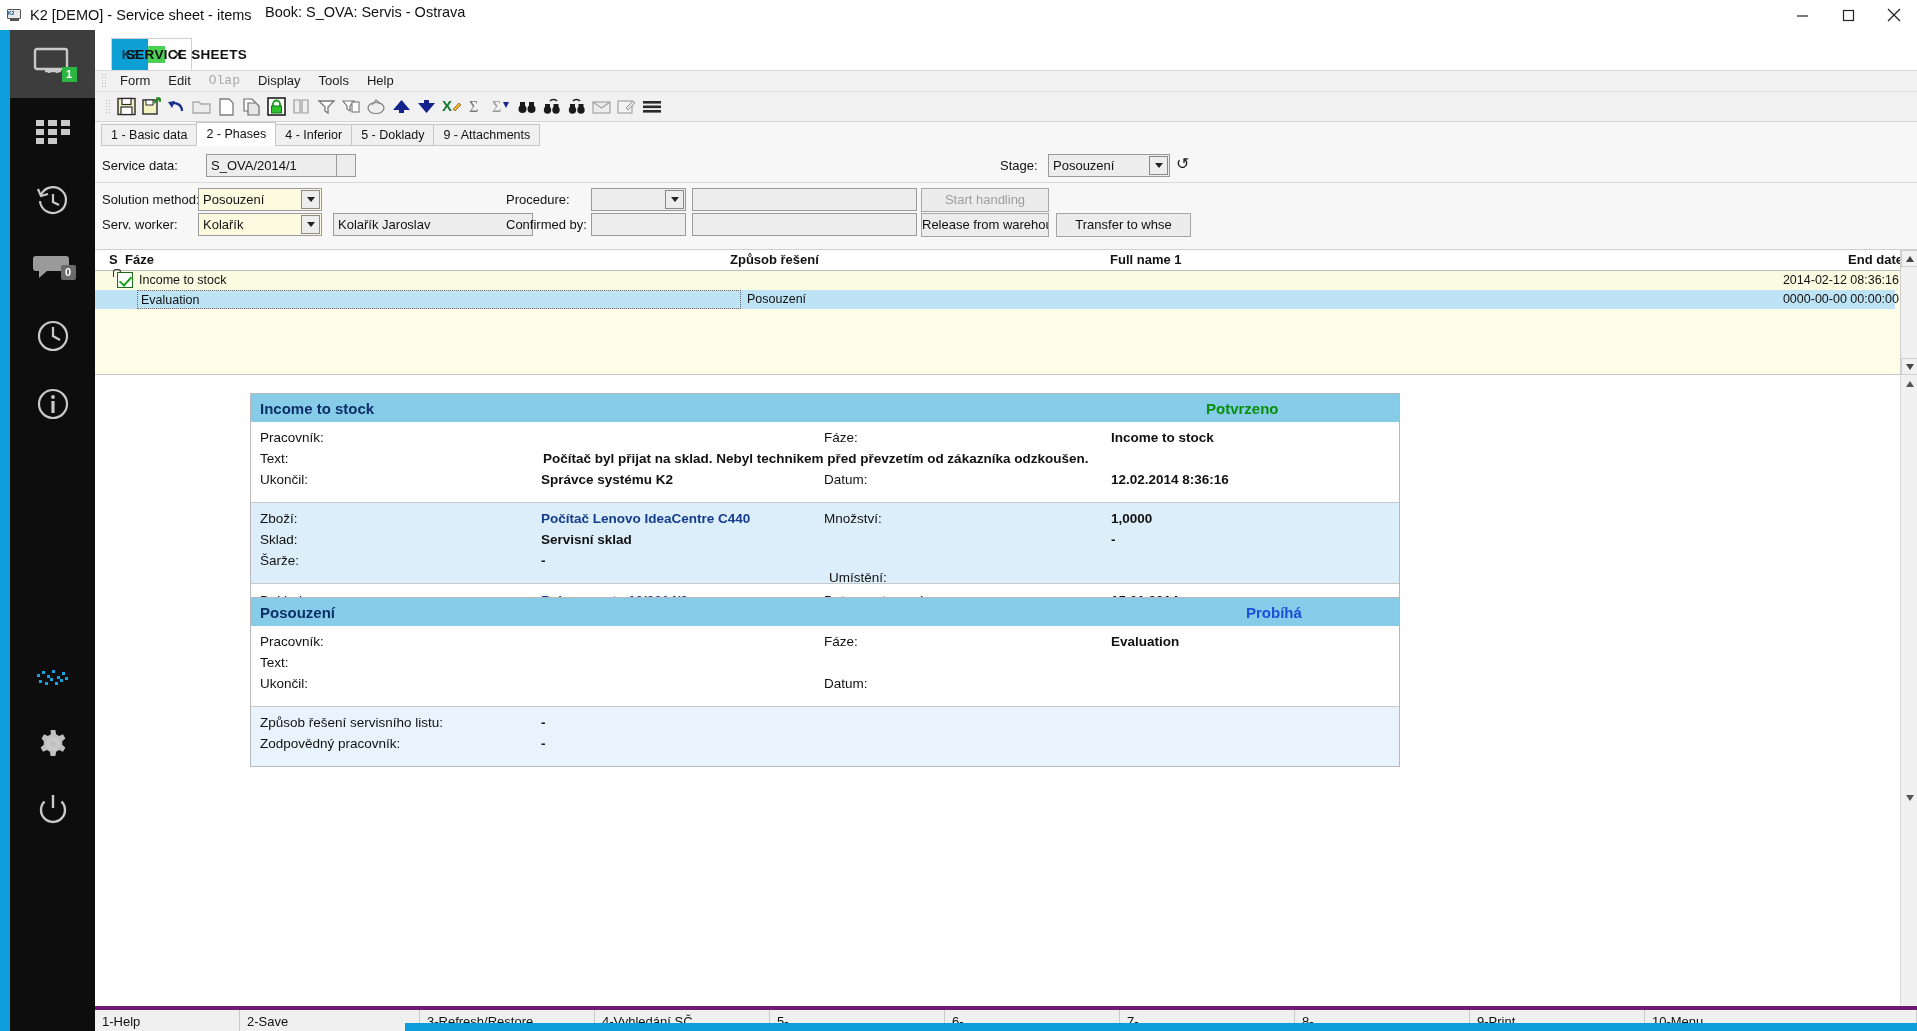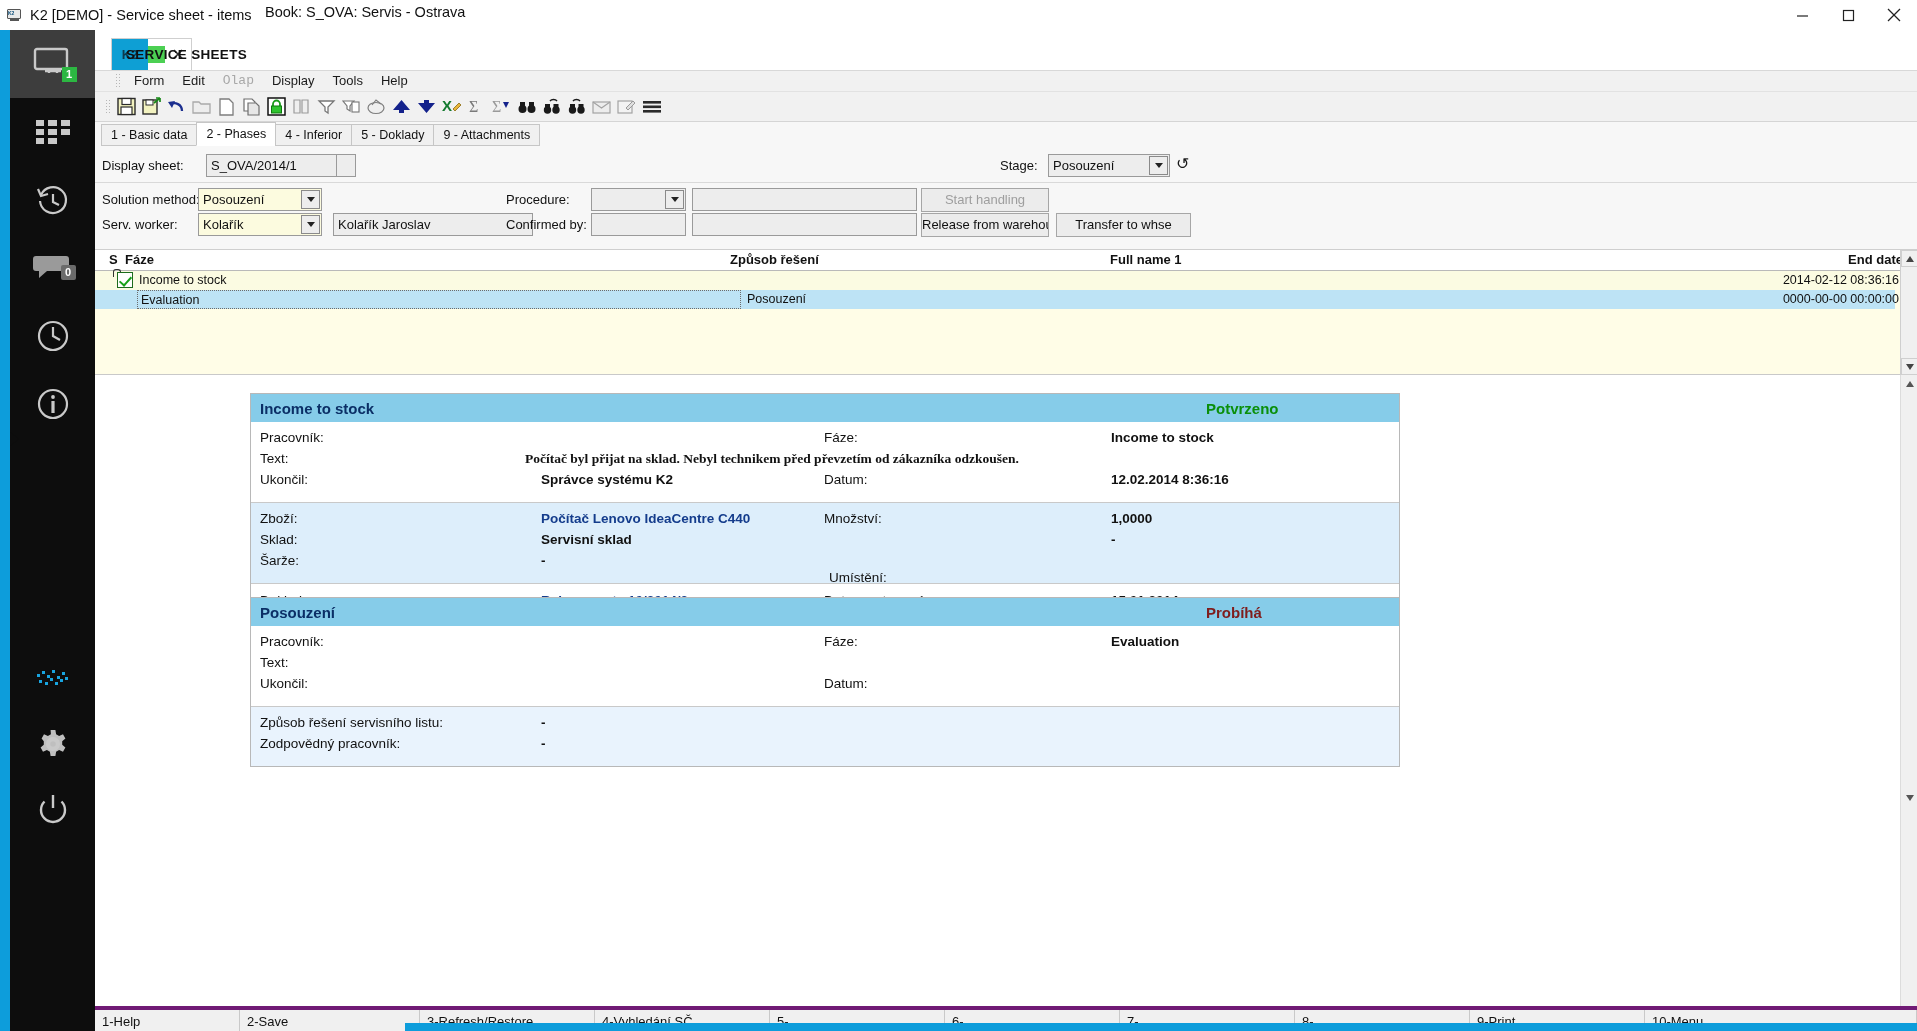--- a/index.html
+++ b/index.html
@@ -91,21 +91,21 @@
   .k2tab .greensq { width: 17px; height: 17px; background: #4cd053; }
   .k2tab .closex {
     width: 26px; height: 31px; display: flex; align-items: center; justify-content: center;
     color: #333; font-size: 16px;
   }
 
   
   .menubar {
     position: absolute; left: 0; top: 40px; width: 1822px; height: 22px;
     background: #f1f1f1; border-top: 1px solid #d8d8d8; border-bottom: 1px solid #e2e2e2;
-    display: flex; align-items: center; padding-left: 20px;
+    display: flex; align-items: center; padding-left: 6px;
   }
   .grip { width: 6px; height: 16px; margin-right: 4px;
     background-image: radial-gradient(#b6b6b6 40%, transparent 41%);
     background-size: 3px 3px; }
   .menubar .mi { padding: 0 9px; font-size: 13px; line-height: 20px; color: #1b1b1b; }
   .menubar .mi.dis { color: #a8a8a8; font-family: Liberation Mono, monospace; }
 
   
   .toolbar {
     position: absolute; left: 0; top: 62px; width: 1822px; height: 30px;
@@ -190,21 +190,21 @@
     background: #ffffff;
   }
   .card { position: absolute; background: #fff; border: 1px solid #b8b8b8; }
   .card-hdr {
     height: 28px; background: #86cce9; display: flex; align-items: center;
     font-size: 15px; font-weight: bold; color: #0b2f66; position: relative;
   }
   .card-hdr .t { padding-left: 9px; }
   .card-hdr .st { position: absolute; left: 955px; font-weight: bold; }
   .st.ok { color: #0a8f0a; }
-  .st.run { color: #7f1d1d; }
+  .st.run { color: #1d4ed8; margin-left: 40px; }
   .sect { position: relative; }
   .sect.alt { background: #ddeefb; }
   .sect.alt2 { background: #e9f3fd; }
   .drow { position: relative; height: 21px; }
   .dl { position: absolute; font-size: 13.5px; color: #111; white-space: nowrap; }
   .dv { position: absolute; font-size: 13.5px; font-weight: bold; color: #111; white-space: nowrap; }
   .dv.link { color: #143c8c; }
   .hr { height: 1px; background: #c9c9c9; }
 
   .detail-sb {
@@ -529,21 +529,21 @@
       <div style="width:6px"></div>
       <div class="ptab">1 - Basic data</div>
       <div class="ptab sel">2 - Phases</div>
       <div class="ptab">4 - Inferior</div>
       <div class="ptab">5 - Doklady</div>
       <div class="ptab">9 - Attachments</div>
     </div>
 
     <div class="formarea">
 
-      <div class="lbl" style="left:7px; top:12px;">Display sheet:</div>
+      <div class="lbl" style="left:7px; top:12px;">Service data:</div>
       <div class="fld" style="left:103px; top:8px; width:132px;margin-left:8px;">S_OVA/2014/1</div>
       <div class="fld" style="left:241px; top:8px; width:20px; background:#ededed;"></div>
 
       <div class="lbl" style="left:905px; top:12px;">Stage:</div>
       <div class="fld combo grey" style="left:953px; top:8px; width:122px;">
         <span>Posouzení</span>
         <span class="arrow">
             <i class="tri-d"></i>
           </span>
       </div>
@@ -633,21 +633,21 @@
         </div>
         <div class="sect" style="padding:8px 0 9px 0;">
           <div class="drow">
             <span class="dl" style="left:9px;">Pracovník:</span>
             <span class="dv" style="left:290px;"></span>
             <span class="dl" style="left:573px;">Fáze:</span>
             <span class="dv" style="left:860px;">Income to stock</span>
           </div>
           <div class="drow">
             <span class="dl" style="left:9px;">Text:</span>
-            <span class="dv" style="left:274px;font-family:Liberation Serif, serif;">Počítač byl přijat na sklad. Nebyl technikem před převzetím od zákazníka odzkoušen.</span>
+            <span class="dv" style="left:292px;">Počítač byl přijat na sklad. Nebyl technikem před převzetím od zákazníka odzkoušen.</span>
           </div>
           <div class="drow">
             <span class="dl" style="left:9px;">Ukončil:</span>
             <span class="dv" style="left:290px;">Správce systému K2</span>
             <span class="dl" style="left:573px;">Datum:</span>
             <span class="dv" style="left:860px;">12.02.2014 8:36:16</span>
           </div>
         </div>
         <div class="hr"></div>
         <div class="sect alt" style="padding:8px 0 9px 0;">

